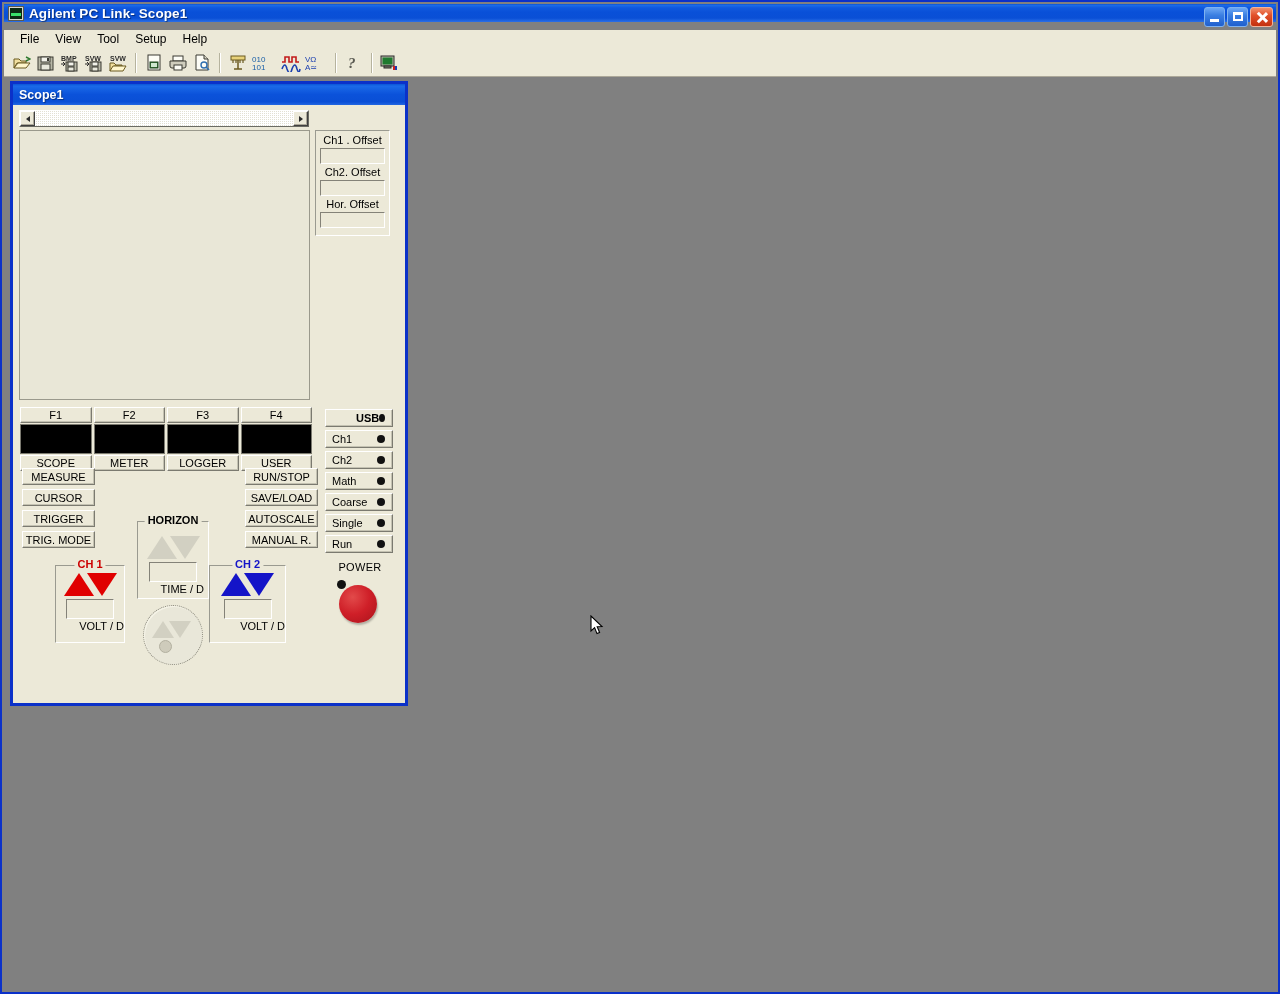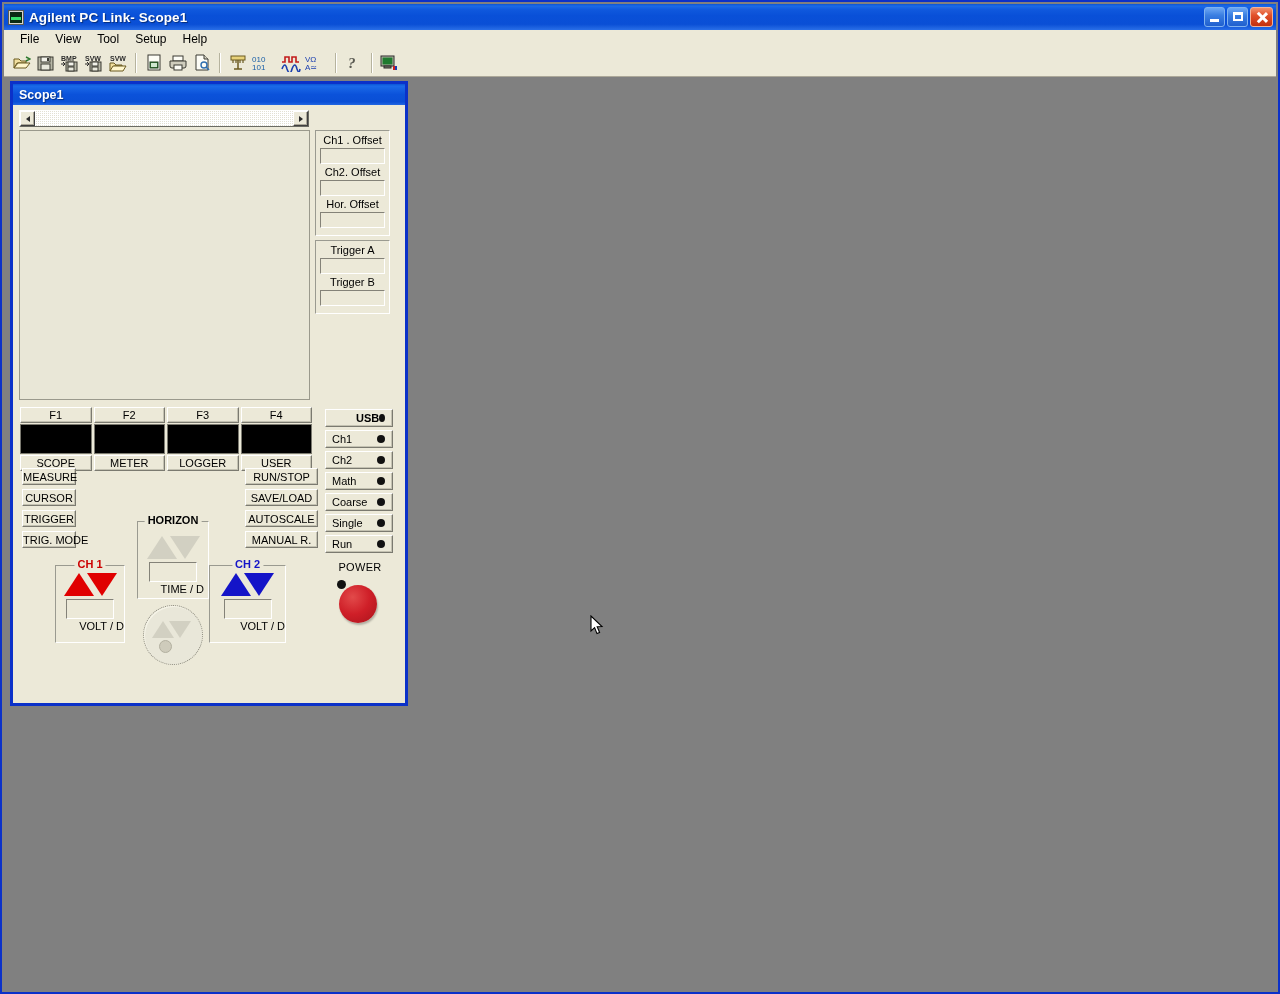--- a/index.html
+++ b/index.html
@@ -12,21 +12,21 @@
   }
   
   #app-window {
     position: absolute; left: 0; top: 0; width: 1280px; height: 994px;
     background: #808080;
     border: 2px solid #0b31c9;
     box-sizing: border-box;
   }
   
   #titlebar {
-    position: absolute; left: 2px; top: 2px; right: 2px; height: 26px;
+    position: absolute; left: 2px; top: 2px; right: 2px; height: 18px;
     background: linear-gradient(to bottom,
         #0a55d6 0%, #1b6ae8 8%, #0f58dd 22%, #0950d8 45%,
         #0a4fd6 78%, #1e63e0 92%, #2a6fe8 100%);
     display: flex; align-items: center;
     box-sizing: border-box;
   }
   #app-icon {
     width: 16px; height: 15px; margin-left: 4px; margin-right: 5px;
     background: #d7d7cf;
     border: 1px solid #5a5a52;
@@ -196,21 +196,21 @@
   }
 
   
   .pbtn {
     font-size: 11px; text-align: center; line-height: 16px; height: 17px;
     background: #ece9d8;
     border: 1px solid #ffffff; border-right-color: #7b7a70; border-bottom-color: #7b7a70;
     box-shadow: inset -1px -1px 0 #c4c2b2;
     box-sizing: border-box; white-space: nowrap;
   }
-  #leftcol { position: absolute; left: 9px; top: 363px; width: 54px; }
+  #leftcol { position: absolute; left: 9px; top: 363px; width: 73px; }
   #leftcol .pbtn { margin-bottom: 4px; }
   #rightcol { position: absolute; left: 232px; top: 363px; width: 73px; }
   #rightcol .pbtn { margin-bottom: 4px; }
 
   
   #indicators { position: absolute; left: 312px; top: 304px; width: 68px; }
   .ind {
     height: 18px; margin-bottom: 3px;
     background: #ece9d8;
     border: 1px solid #ffffff; border-right-color: #7b7a70; border-bottom-color: #7b7a70;
@@ -500,26 +500,20 @@
 
         <div id="offset-col">
           <div class="grp">
             <div class="fld-label">Ch1 . Offset</div>
             <div class="fld-box"></div>
             <div class="fld-label">Ch2. Offset</div>
             <div class="fld-box"></div>
             <div class="fld-label">Hor. Offset</div>
             <div class="fld-box"></div>
           </div>
-          <div class="grp" style="margin-top:4px">
-            <div class="fld-label">Trigger A</div>
-            <div class="fld-box"></div>
-            <div class="fld-label">Trigger B</div>
-            <div class="fld-box"></div>
-          </div>
         </div>
 
         <div id="fkeys">
           <div class="fcell">
             <div class="fbtn">F1</div>
             <div class="fscreen"></div>
             <div class="fbtn">SCOPE</div>
           </div>
           <div class="fcell">
             <div class="fbtn">F2</div>

